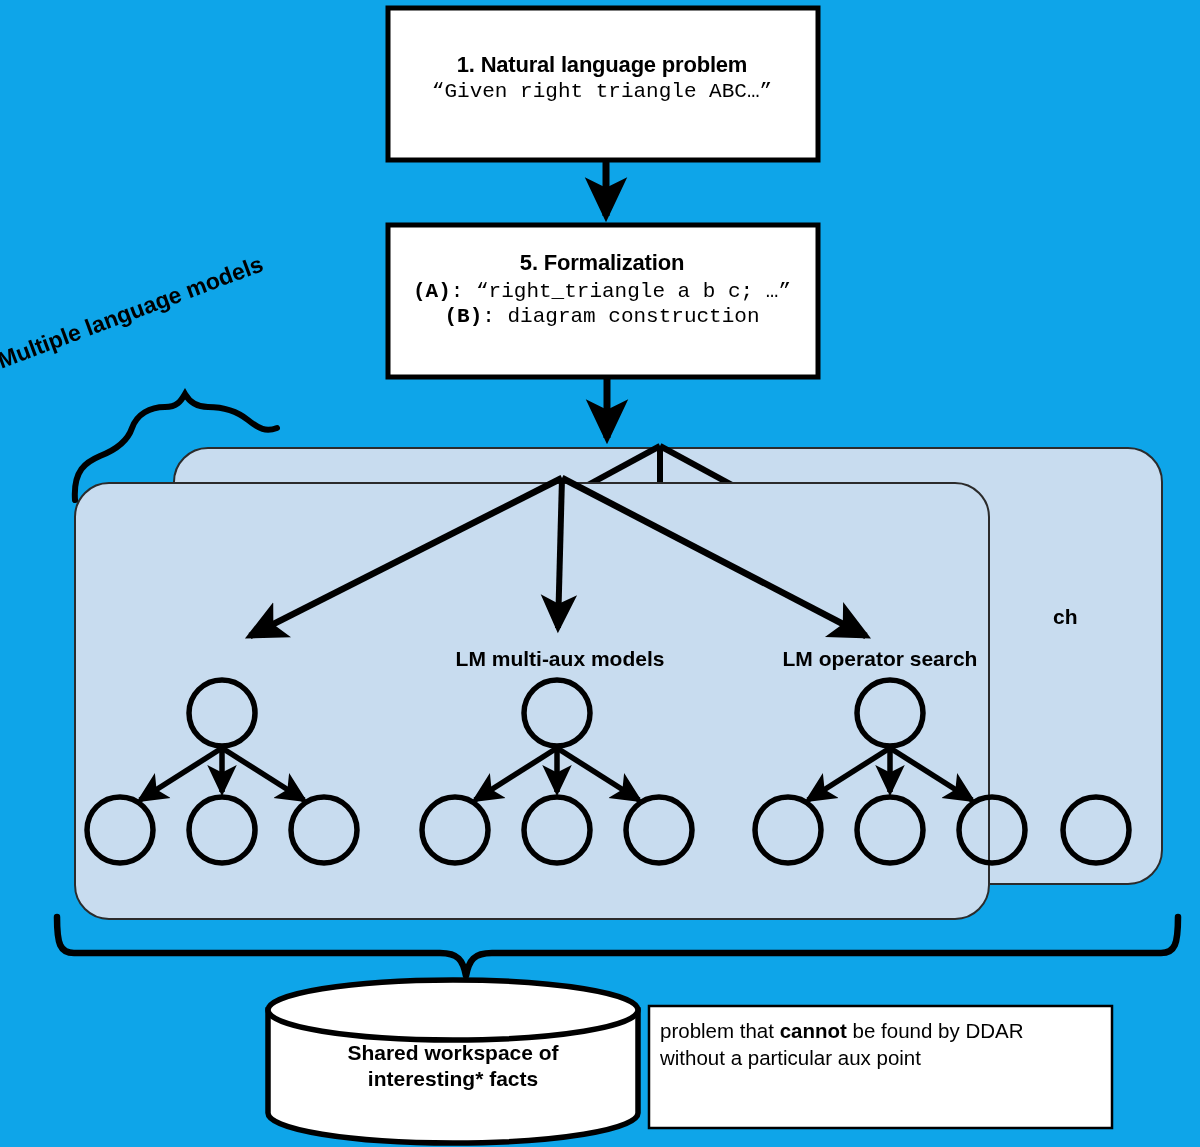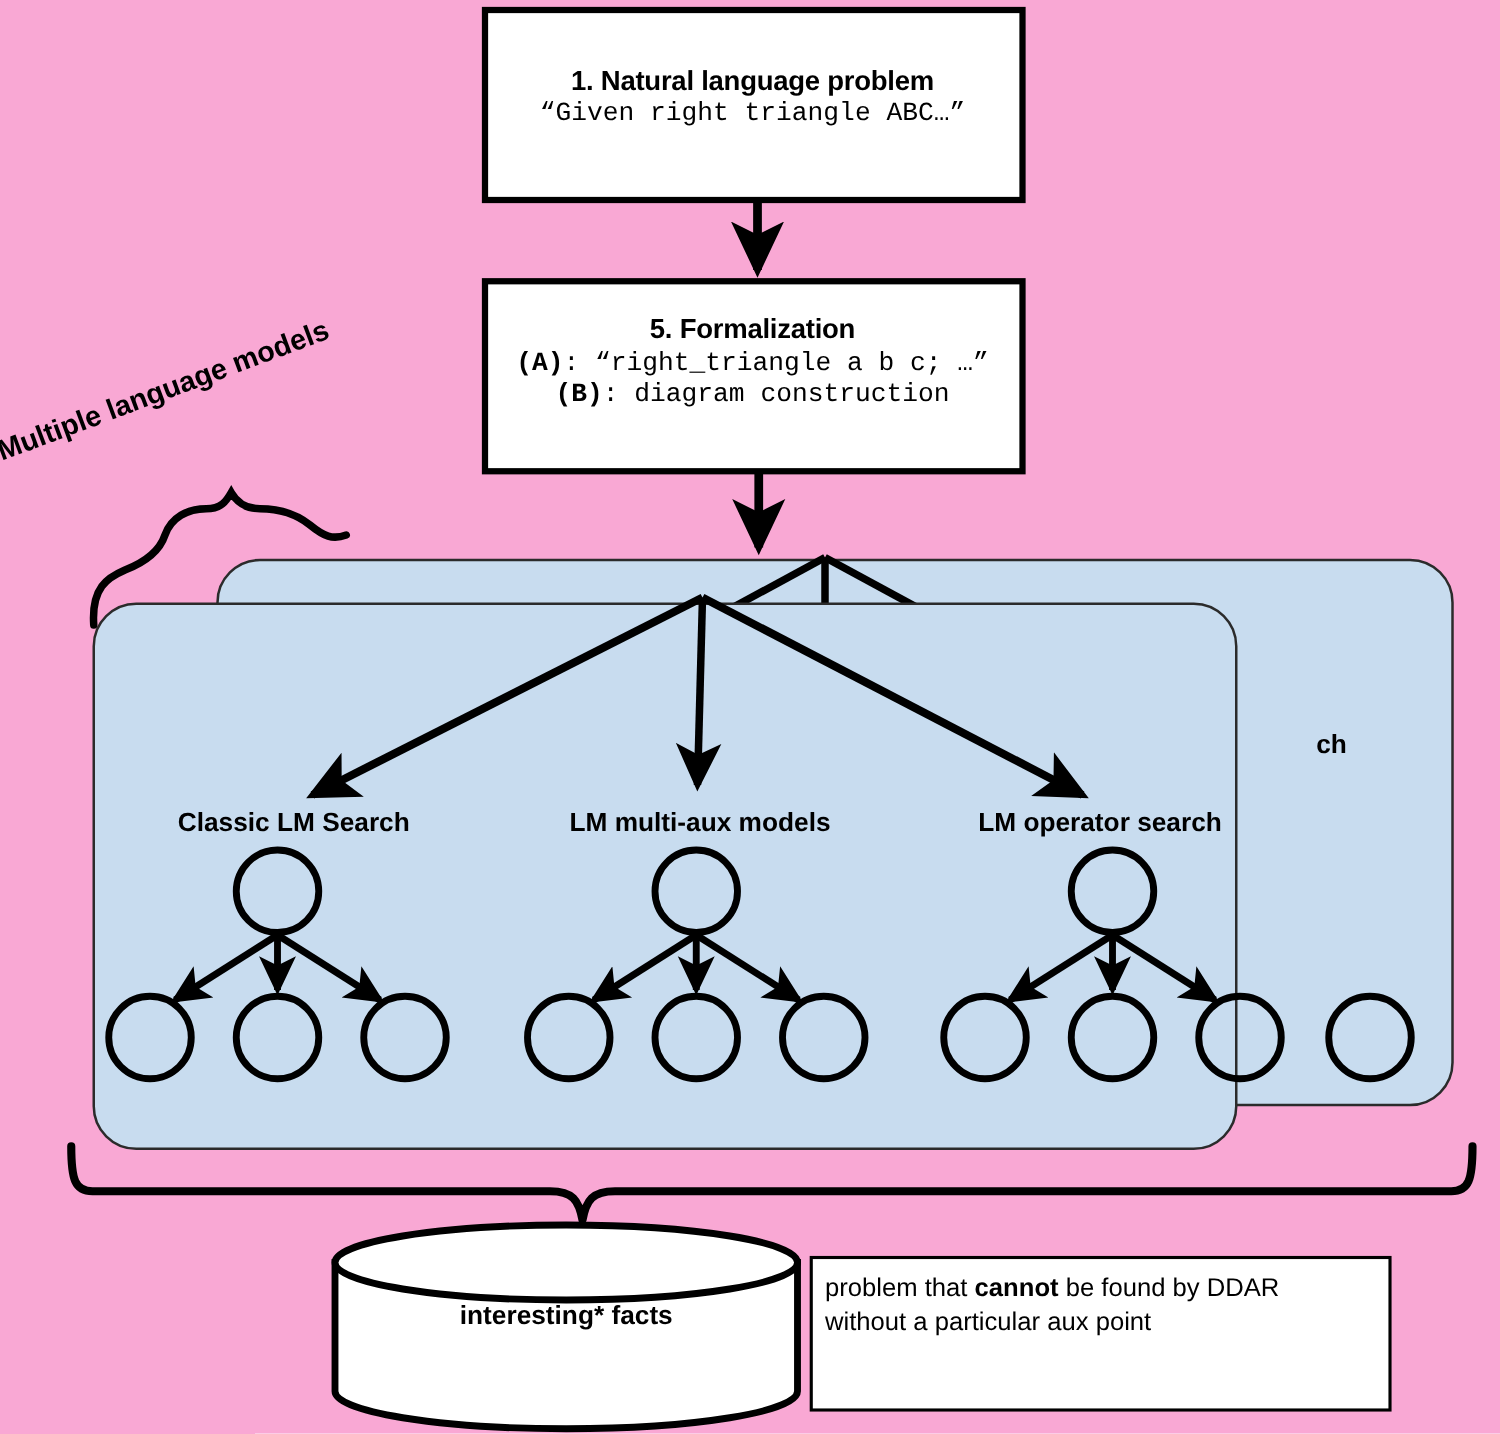--- a/index.html
+++ b/index.html
@@ -1,34 +1,34 @@
 <!DOCTYPE html>
 <html><head>
 <meta charset="utf-8">
 <style>
   html,body{margin:0;padding:0;background:#ffffff;}
   body{width:1200px;height:1147px;font-family:"Liberation Sans",sans-serif;color:#000;}
-  #stage{position:relative;width:1200px;height:1147px;overflow:hidden;background:#f9a8d4;}
+  #stage{position:relative;width:1200px;height:1147px;overflow:hidden;background:#0ea5e9;}
   svg#canvas{position:absolute;left:0;top:0;width:1200px;height:1147px;}
 
   .box-text{position:absolute;text-align:center;line-height:1.22;}
   .ttl{font-weight:bold;font-size:22px;letter-spacing:-0.2px;}
   .sub{font-size:21px;font-family:Liberation Mono, monospace;}
   .sub .lbl{font-weight:bold;}
 
   #box1-text{left:392px;top:52px;width:420px;}
   #box2-text{left:392px;top:250px;width:420px;}
   #box2-text .lines{margin-top:2px;text-align:center;}
   #box2-text .lines .ln{display:block;}
 
   .grp-label{position:absolute;font-weight:bold;font-size:21px;text-align:center;white-space:nowrap;}
   #lbl-g1{left:60px;top:647px;width:350px;}
   #lbl-g2{left:390px;top:647px;width:340px;}
   #lbl-g3{left:700px;top:647px;width:360px;}
-  #lbl-back{position:absolute;left:1053px;top:584px;font-weight:bold;font-size:21px;white-space:nowrap;}
+  #lbl-back{position:absolute;left:1053px;top:605px;font-weight:bold;font-size:21px;white-space:nowrap;}
 
   #mlm-label{position:absolute;left:-6px;top:349px;width:310px;font-weight:bold;font-size:23px;
     transform:rotate(-20.5deg);transform-origin:left top;white-space:nowrap;}
 
   #cyl-text{position:absolute;left:272px;top:1040px;width:362px;text-align:center;
     font-weight:bold;font-size:21px;line-height:1.26;}
   #cyl-text .ln{display:block;}
 
   #note-text{position:absolute;left:660px;top:1017px;width:450px;font-size:20.5px;line-height:1.32;}
   #note-text .ln{display:block;}
@@ -137,26 +137,26 @@
   <div class="box-text" id="box2-text">
     <div class="ttl">5. Formalization</div>
     <div class="lines">
       <span class="ln sub"><span class="lbl">(A)</span><span>: “right_triangle a b c; …”</span></span>
       <span class="ln sub"><span class="lbl">(B)</span><span>: diagram construction</span></span>
     </div>
   </div>
 
   <div id="mlm-label">Multiple language models</div>
 
-  <div class="grp-label" id="lbl-g1">Classic LM Search</div>
   <div class="grp-label" id="lbl-g2">LM multi-aux models</div>
   <div class="grp-label" id="lbl-g3">LM operator search</div>
   <div id="lbl-back">ch</div>
 
   <div id="cyl-text">
+    <span class="ln">Shared workspace of</span>
     <span class="ln">interesting* facts</span>
   </div>
 
   <div id="note-text">
     <span class="ln"><span>problem that </span><b>cannot</b><span> be found by DDAR</span></span>
     <span class="ln">without a particular aux point</span>
   </div>
 
 </div>
 

